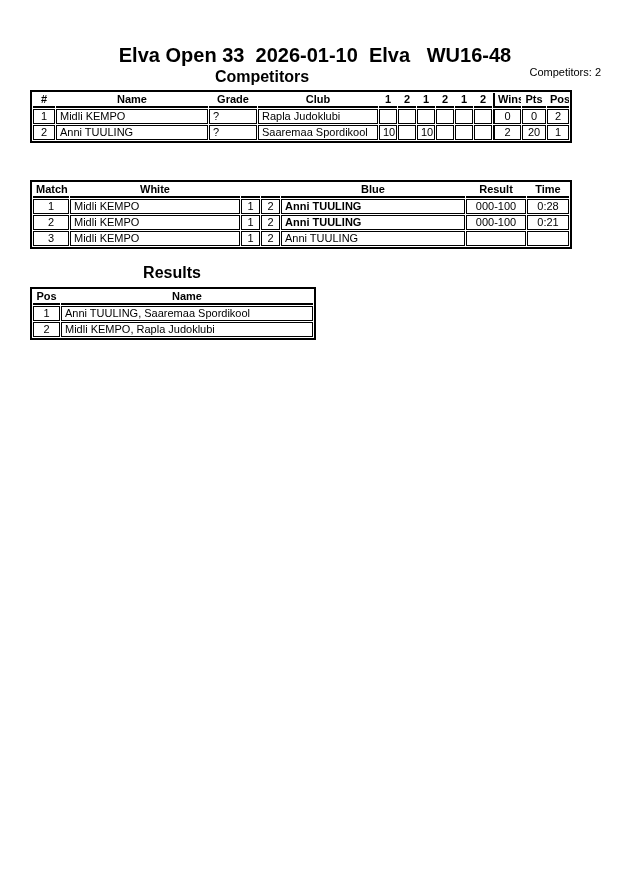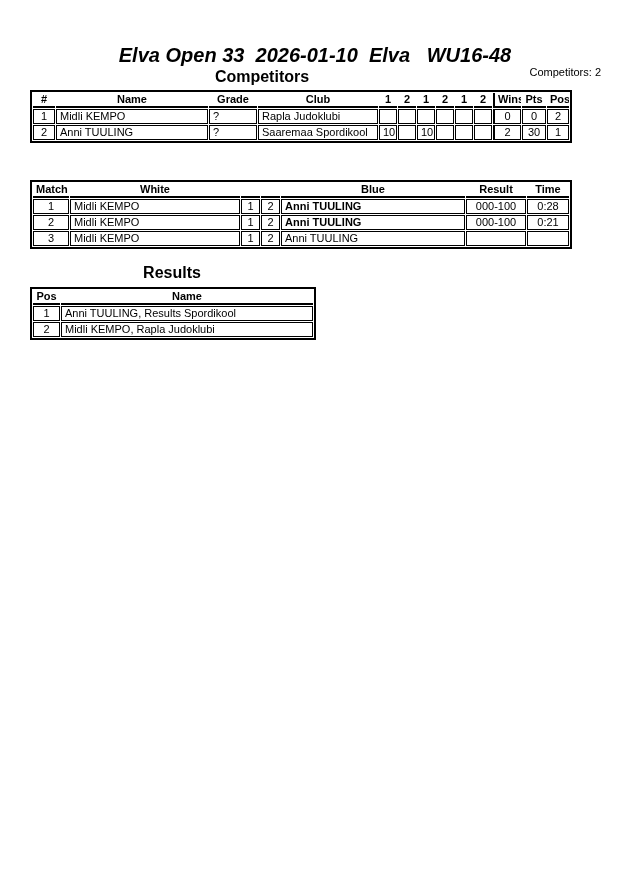--- a/index.html
+++ b/index.html
@@ -9,21 +9,20 @@
     color: #000000;
     font-family: "Liberation Sans", sans-serif;
     position: relative;
     overflow: hidden;
   }
   .page-title {
     position: absolute; top: 44px; left: 0; width: 630px;
     text-align: center;
     font-size: 20px; font-weight: bold;
     white-space: pre;
-    font-style: italic;
   }
   .section-label {
     position: absolute;
     transform: translateX(-50%);
     font-size: 16px; font-weight: bold;
     white-space: nowrap;
   }
   .competitors-label { top: 68px; left: 262px; }
   .matches-label    { top: 159px; left: 285px; margin-top: 25px; }
   .results-label    { top: 264px; left: 172px; }
@@ -123,21 +122,21 @@
       <td class="l">Anni TUULING</td>
       <td class="l">?</td>
       <td class="l">Saaremaa Spordikool</td>
       <td class="c">10</td>
       <td class="c"></td>
       <td class="c">10</td>
       <td class="c"></td>
       <td class="c"></td>
       <td class="c"></td>
       <td class="c sep-left">2</td>
-      <td class="c">30</td>
+      <td class="c">20</td>
       <td class="c">1</td>
     </tr>
   </tbody>
 </table>
 
 <div class="section-label matches-label">Matches</div>
 
 <table class="matches-table">
   <colgroup>
     <col style="width:36px">
@@ -199,20 +198,20 @@
   </colgroup>
   <thead>
     <tr>
       <th>Pos</th>
       <th>Name</th>
     </tr>
   </thead>
   <tbody>
     <tr>
       <td class="c">1</td>
-      <td class="l">Anni TUULING, Results Spordikool</td>
+      <td class="l">Anni TUULING, Saaremaa Spordikool</td>
     </tr>
     <tr>
       <td class="c">2</td>
       <td class="l">Midli KEMPO, Rapla Judoklubi</td>
     </tr>
   </tbody>
 </table>
 
 </body></html>

